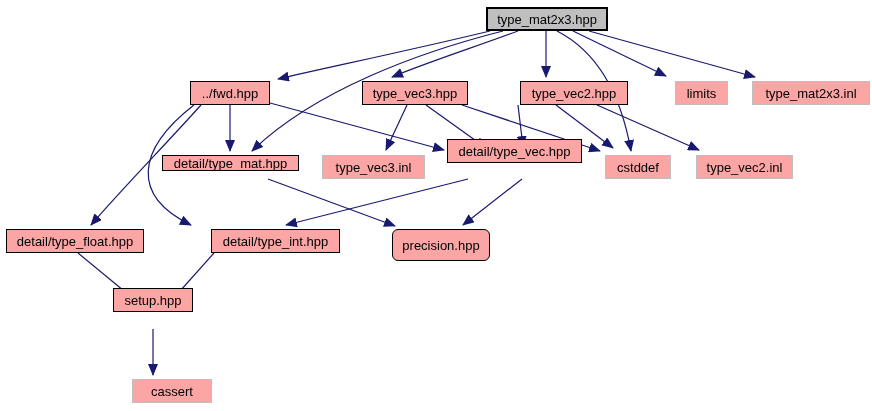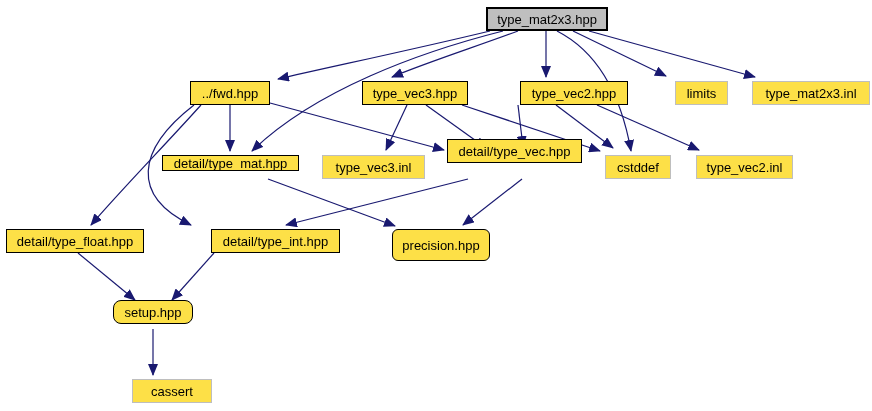--- a/index.html
+++ b/index.html
@@ -19,21 +19,21 @@
   .diagram svg.edges {
     position: absolute;
     left: 0;
     top: 0;
     width: 872px;
     height: 411px;
   }
   .node {
     position: absolute;
     box-sizing: border-box;
-    background: #fde047;
+    background: #fca5a5;
     border: 1px solid #000000;
     display: flex;
     align-items: center;
     justify-content: center;
     font-size: 13px;
     color: #000000;
     white-space: nowrap;
     z-index: 2;
   }
   .node.main {
@@ -113,19 +113,19 @@
     </div>
     <div class="node internal" style="left: 6px; top: 229px; width: 138px; height: 24px; justify-content: center;">
       <span>detail/type_float.hpp</span>
     </div>
     <div class="node internal" style="left: 168px; top: 229px; width: 129px; height: 24px; margin-left: 43px;">
       <span>detail/type_int.hpp</span>
     </div>
     <div class="node internal" style="left: 392px; top: 229px; width: 98px; height: 32px; border-radius: 6px;">
       <span>precision.hpp</span>
     </div>
-    <div class="node internal" style="left: 113px; top: 300px; width: 80px; height: 24px; border-radius: 8px;">
+    <div class="node internal" style="left: 113px; top: 288px; width: 80px; height: 24px;">
       <span>setup.hpp</span>
     </div>
     <div class="node external" style="left: 132px; top: 379px; width: 80px; height: 24px;">
       <span>cassert</span>
     </div>
   </div>
 
 </body></html>

